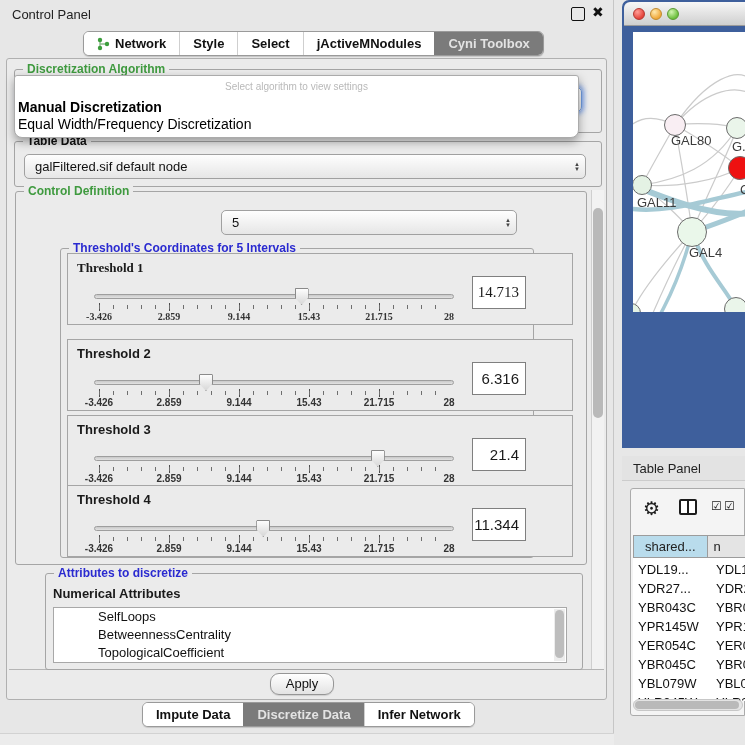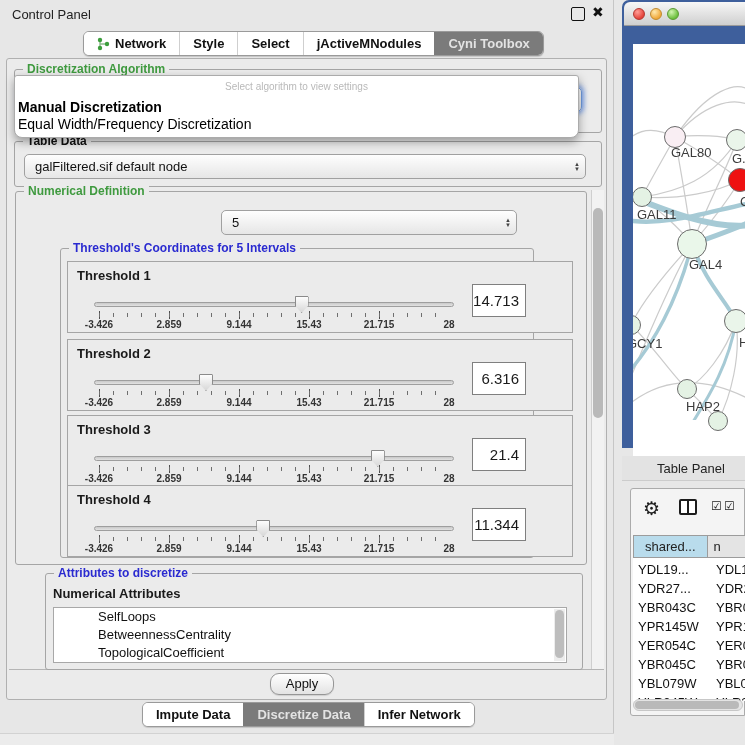--- a/index.html
+++ b/index.html
@@ -94,29 +94,29 @@
     box-shadow:0 1px 1px rgba(0,0,0,.12); }
 
   
   #net-window { left:622px; top:0; width:123px; height:448px; background:#3e5f9c; border-radius:7px 0 0 0; }
   #net-titlebar { left:2px; top:2px; width:121px; height:24px; border-radius:6px 0 0 0;
     background:linear-gradient(#f7f7f7,#cfcfcf); border-bottom:1px solid #9a9a9a; }
   .light { position:absolute; top:6px; width:12px; height:12px; border-radius:50%; }
   #light-red   { left:9px;  background:radial-gradient(circle at 35% 30%,#ff9d96,#e4433a 70%); border:1px solid #b33630; }
   #light-yellow{ left:26px; background:radial-gradient(circle at 35% 30%,#ffe9ad,#f0a83a 70%); border:1px solid #c08a2e; }
   #light-green { left:43px; background:radial-gradient(circle at 35% 30%,#d2f5b0,#6cbf3c 70%); border:1px solid #5a9a33; }
-  #net-canvas { left:11px; top:44px; width:112px; height:412px; background:#fff; overflow:hidden; }
+  #net-canvas { left:11px; top:32px; width:112px; height:280px; background:#fff; overflow:hidden; }
   #net-canvas svg { position:absolute; left:0; top:0; }
   .nnode { position:absolute; border-radius:50%; border:1px solid #6b6b6b; }
   .nlabel { position:absolute; font-size:13px; color:#3c3c3c; white-space:nowrap; }
 
   
   #table-panel { left:622px; top:456px; width:123px; height:289px; background:#e7e7e7; }
   #tp-header { left:0; top:0; width:123px; height:25px; background:#e3e3e3; border-bottom:1px solid #cccccc; }
-  #tp-title { left:11px; top:5px; font-size:13px; color:#222;margin-left:24px; }
+  #tp-title { left:11px; top:5px; font-size:13px; color:#222; }
   #tp-inner { left:8px; top:32px; width:115px; height:228px; background:#f4f4f4; border:1px solid #ababab; border-radius:3px 0 0 3px; }
   #tp-toolbar { position:absolute; left:0; top:0; width:100%; height:40px; }
   #gear-icon { position:absolute; left:12px; top:8px; font-size:19px; color:#1c1c1c; }
   #columns-icon { position:absolute; left:48px; top:10px; width:18px; height:16px; border:2px solid #1c1c1c; border-radius:2px; background:#fff; }
   #columns-icon:before { content:""; position:absolute; left:6px; top:0; width:2px; height:12px; background:#1c1c1c; }
   .cb-icon { position:absolute; top:10px; font-size:12px; color:#1c1c1c; }
   #tp-table { position:absolute; left:2px; top:46px; width:113px; height:166px; background:#fff; overflow:hidden; }
   #tp-headrow { position:absolute; left:0; top:0; width:100%; height:23px; display:flex; }
   .tp-hcell { border:1px solid #9c9c9c; border-left:none; font-size:13px; color:#222;
     display:flex; align-items:center; justify-content:center; overflow:hidden; }
@@ -192,34 +192,34 @@
             </span>
         </div>
       </div>
 
       <div id="scroll-viewport" class="abs"></div>
       <div id="v-scrollbar" class="abs">
         <div id="v-thumb" class="abs"></div>
       </div>
 
       <div id="interval-group" class="group">
-        <span class="gtitle green">Numerical Definition</span>
+        <span class="gtitle green">Control Definition</span>
         <span id="noi-label" class="abs">Number of Intervals</span>
         <div id="noi-combo" class="maccombo">
           <span class="val">5</span>
           <span class="spinner">
               <span>▲</span>
               <span>▼</span>
             </span>
         </div>
 
         <div id="thresholds-group" class="group">
           <span class="gtitle blue">Threshold's Coordinates for 5 Intervals</span>
 
-          <div class="tbox" style="top:12px;">
+          <div class="tbox" style="top:4px;font-family:Liberation Serif, serif;">
             <span class="tlabel">Threshold 1</span>
             <div class="track">
               <div class="thumb" style="left: calc(57.72% - 7px);"></div>
             </div>
             <div class="ticks">
                 <div class="major"></div>
                 <div class="minor"></div>
               </div>
             <div class="ticklabels">
                 <span class="ticklab" style="left: 0%;">-3.426</span>

